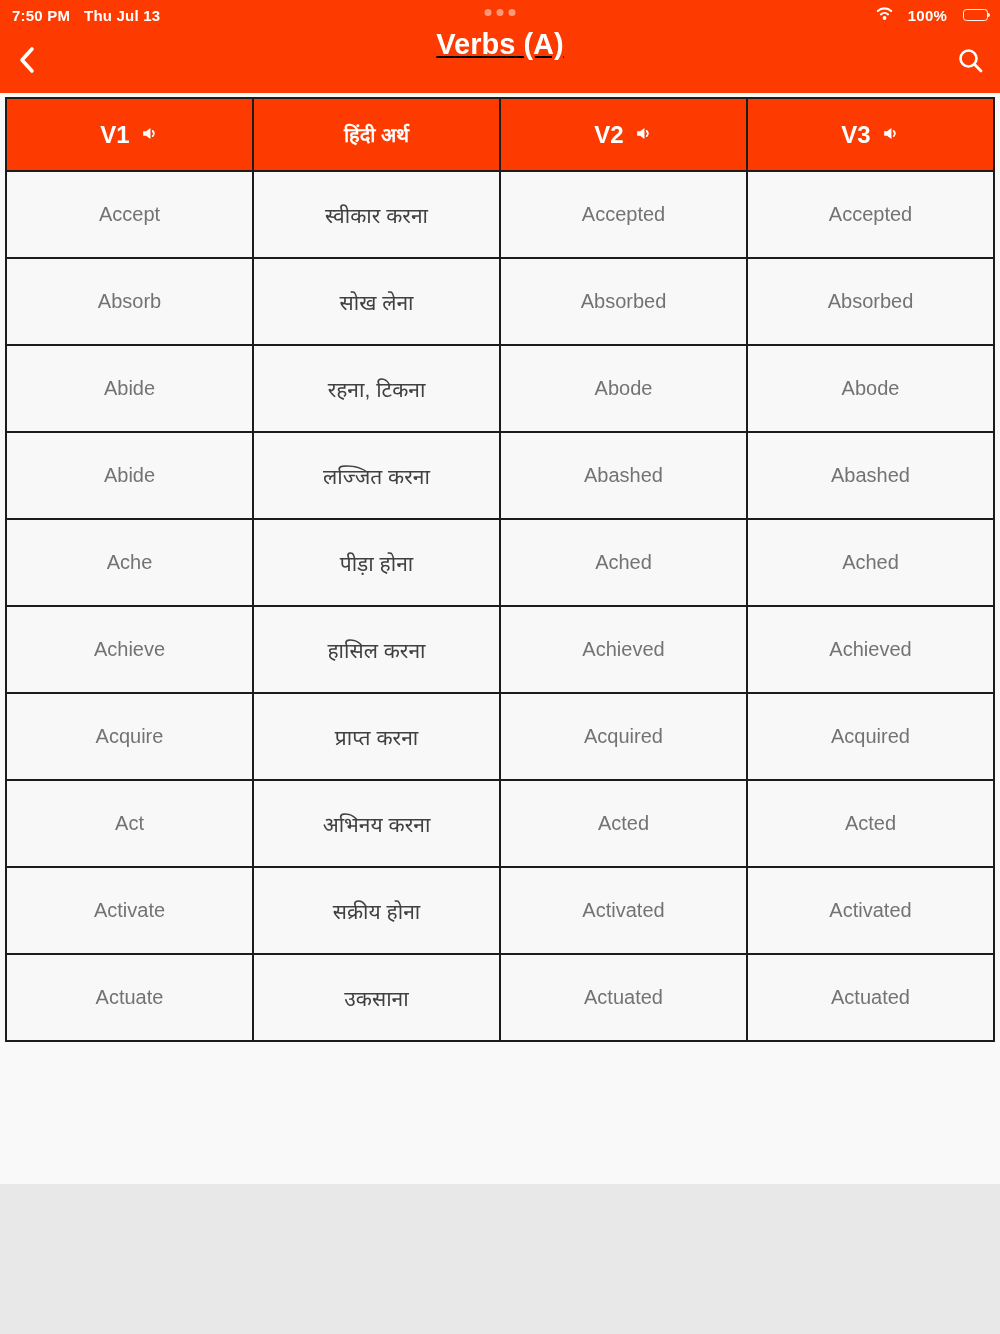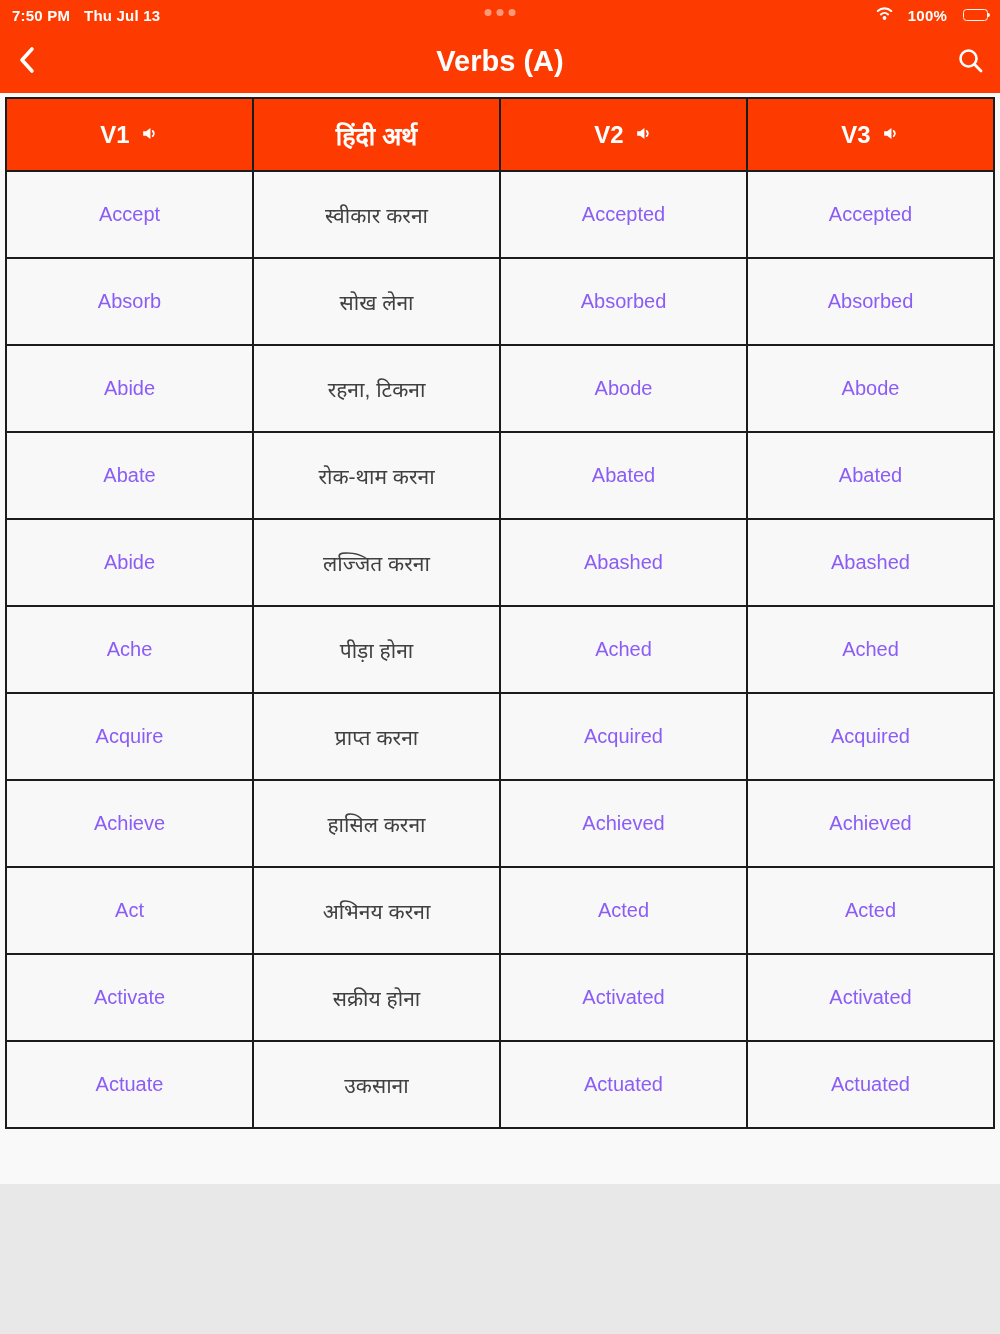--- a/index.html
+++ b/index.html
@@ -14,35 +14,35 @@
   .sb-left { display:flex; gap:14px; align-items:center; }
   .sb-dots { position:absolute; left:50%; top:9px; transform:translateX(-50%); display:flex; gap:5px; }
   .sb-dots i { width:7px; height:7px; border-radius:50%; background:rgba(255,255,255,.48); }
   .sb-right { display:flex; align-items:center; gap:14px; }
   .battery { position:relative; width:25px; height:12px; border:1px solid rgba(255,255,255,.95);
              border-radius:3.5px; padding:1px; box-sizing:border-box; margin-left:2px; }
   .battery .level { width:100%; height:100%; background:#fff; border-radius:1.5px; }
   .battery .tip { position:absolute; right:-3px; top:3px; width:2px; height:4px;
                   background:rgba(255,255,255,.95); border-radius:0 2px 2px 0; }
 
-  .navbar { position:relative; height:67px; display:flex; align-items:center; justify-content:center; }
+  .navbar { position:relative; height:67px; display:flex; align-items:flex-start; justify-content:center;text-decoration:underline; }
   .nav-title { color:#fff; font-size:29px; font-weight:600; }
   .nav-btn { position:absolute; top:50%; transform:translateY(-50%); width:44px; height:44px;
              display:flex; align-items:center; justify-content:center; background:none; border:none; cursor:pointer; }
   .nav-btn.back { left:6px; }
   .nav-btn.search { right:8px; }
 
   
   .table-wrap { position:absolute; top:97px; left:5px; width:990px; height:1105px; overflow:hidden; }
   table.verbs { width:100%; border-collapse:collapse; table-layout:fixed; }
   .verbs th, .verbs td { border:2px solid #1C1C1C; text-align:center; vertical-align:middle; }
   .verbs th { background:#FD3B01; color:#ffffff; height:69px; font-size:24px; font-weight:700; }
   .verbs th .hdr { display:inline-flex; align-items:center; gap:10px; }
-  .verbs th.hindi-hdr { font-size:25px; }
-  .verbs td { background:#F8F8F8; color:#8b5cf6; height:83px; font-size:20px; font-weight:400; }
+  .verbs th.hindi-hdr { font-size:20px; }
+  .verbs td { background:#F8F8F8; color:#737373; height:83px; font-size:20px; font-weight:400; }
   .verbs td.hindi { font-size:21px; color:#404040; }
   .spk { display:inline-block; }
 </style>
 </head>
 <body>
 
 <div class="screen">
 
   <div class="appbar">
 
@@ -149,50 +149,44 @@
             <td>Absorbed</td>
             <td>Absorbed</td>
           </tr>
           <tr>
             <td>Abide</td>
             <td class="hindi">रहना, टिकना</td>
             <td>Abode</td>
             <td>Abode</td>
           </tr>
           <tr>
-            <td>Abate</td>
-            <td class="hindi">रोक-थाम करना</td>
-            <td>Abated</td>
-            <td>Abated</td>
-          </tr>
-          <tr>
             <td>Abide</td>
             <td class="hindi">लज्जित करना</td>
             <td>Abashed</td>
             <td>Abashed</td>
           </tr>
           <tr>
             <td>Ache</td>
             <td class="hindi">पीड़ा होना</td>
             <td>Ached</td>
             <td>Ached</td>
           </tr>
           <tr>
+            <td>Achieve</td>
+            <td class="hindi">हासिल करना</td>
+            <td>Achieved</td>
+            <td>Achieved</td>
+          </tr>
+          <tr>
             <td>Acquire</td>
             <td class="hindi">प्राप्त करना</td>
             <td>Acquired</td>
             <td>Acquired</td>
           </tr>
           <tr>
-            <td>Achieve</td>
-            <td class="hindi">हासिल करना</td>
-            <td>Achieved</td>
-            <td>Achieved</td>
-          </tr>
-          <tr>
             <td>Act</td>
             <td class="hindi">अभिनय करना</td>
             <td>Acted</td>
             <td>Acted</td>
           </tr>
           <tr>
             <td>Activate</td>
             <td class="hindi">सक्रीय होना</td>
             <td>Activated</td>
             <td>Activated</td>

